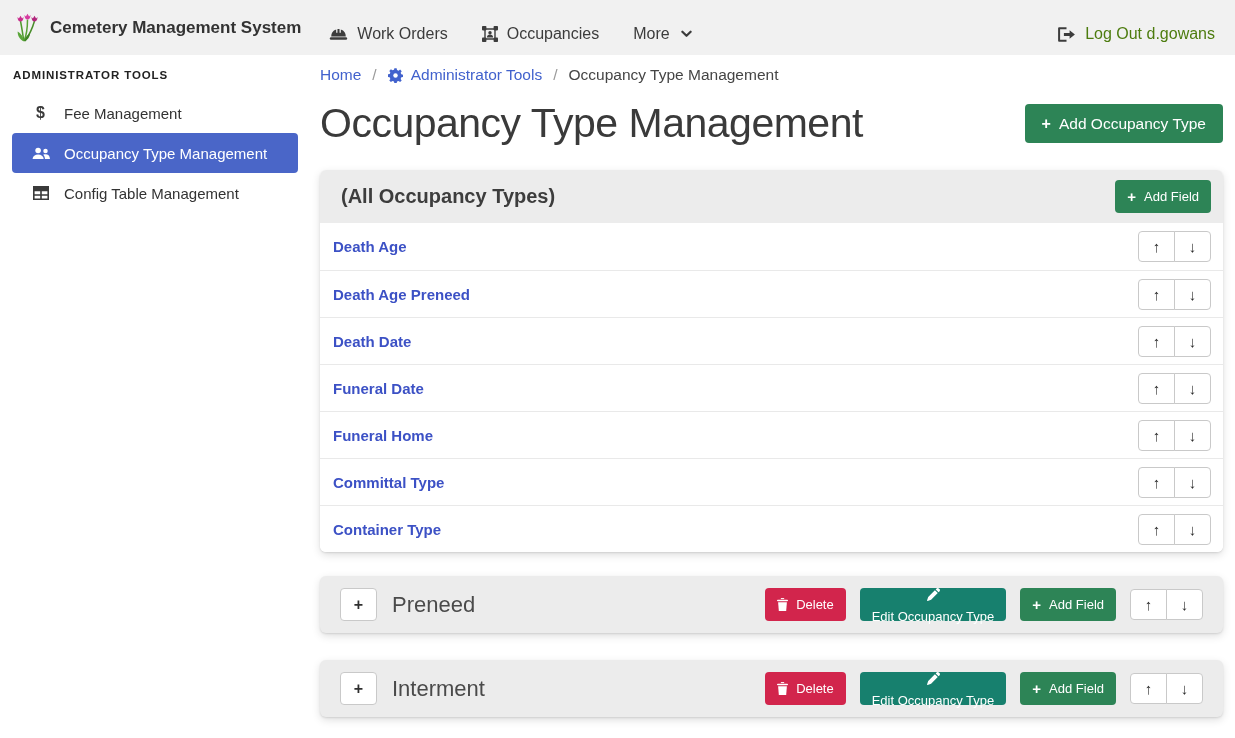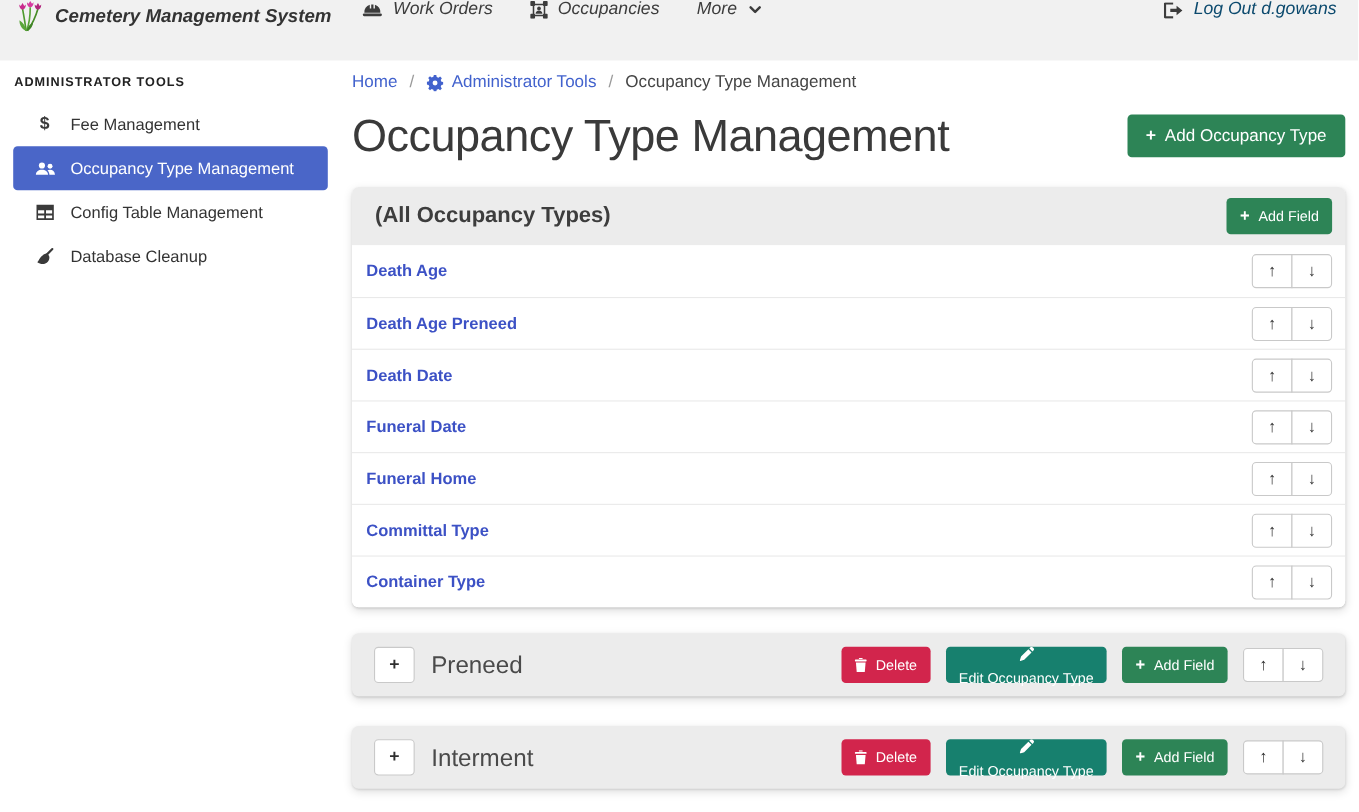--- a/index.html
+++ b/index.html
@@ -1,28 +1,28 @@
 <!DOCTYPE html>
 <html style="--primary: #4a66c8; --link: #4262cd; --field_link: #3c51c5; --green: #2d8456; --teal: #17806e; --red: #d2254c; --bar_bg: #ececec; --navbar_bg: #f1f1f1;"><head>
 <meta charset="utf-8">
 <style>
   * { margin:0; padding:0; box-sizing:border-box; }
   html,body { background:#fff; }
   body { font-family:"Liberation Sans","DejaVu Sans",sans-serif; }
   .screen { position:relative; width:1235px; height:738px; background:#fff; overflow:hidden; }
 
   
-  .navbar { height:55px; background:#f1f1f1; display:flex; align-items:flex-start; padding:0 14px;font-style:italic; }
+  .navbar { height:55px; background:#f1f1f1; display:flex; align-items:flex-end; padding:12px 14px; }
   .brand { display:flex; align-items:center; gap:9px; cursor:pointer; text-decoration:none; }
   .brand-title { font-size:17px; font-weight:700; color:#333; }
   .nav-items { display:flex; align-items:center; margin-left:28px; column-gap:34px; }
   .nav-item { display:flex; align-items:center; gap:9px; font-size:16px; color:#3c3c3c; cursor:pointer; text-decoration:none; }
   .nav-item .ic, .logout .ic { display:inline-flex; align-items:center; color:#3c3c3c; }
   .chev { margin-left:2px; color:#3c3c3c; }
-  .logout { margin-left:auto; display:flex; align-items:center; gap:9px; font-size:16px; color:#0c4a6e; cursor:pointer; text-decoration:none; padding-right:6px; }
+  .logout { margin-left:auto; display:flex; align-items:center; gap:9px; font-size:16px; color:#4d7c0f; cursor:pointer; text-decoration:none; padding-right:6px; }
 
   
   .body-wrap { display:flex; height:683px; }
   .sidebar { width:310px; flex:0 0 310px; padding-top:8px; }
   .side-head { margin:6px 0 12px 13px; font-size:11.5px; font-weight:600; letter-spacing:.9px; color:#222; }
   .side-list { list-style:none; margin:0 12px; }
   .side-item { display:flex; align-items:center; gap:13px; height:40px; padding:0 8px 0 18px; font-size:15px; color:#333; border-radius:4px; cursor:pointer; }
   .side-item .ic { width:21px; display:inline-flex; justify-content:center; align-items:center; color:#3a3a3a; }
   .side-item.active { background:var(--primary); color:#fff; }
   .side-item.active .ic { color:#fff; }
@@ -158,29 +158,20 @@
     <span>Occupancy Type Management</span>
   </li>
           <li class="side-item">
     <span class="ic">
               <svg viewBox="0 0 16 14" width="16" height="14" fill="currentColor" fill-rule="evenodd">
                 <path d="M0 0h16v14H0zm1.6 5.2v3h5.6v-3zm7.2 0v3h5.6v-3zm-7.2 4.6v2.6h5.6V9.8zm7.2 0v2.6h5.6V9.8z"></path>
               </svg>
             </span>
     <span>Config Table Management</span>
   </li>
-          <li class="side-item">
-    <span class="ic">
-              <svg viewBox="0 0 16 16" width="16" height="16" fill="currentColor">
-                <path d="M15.3.7a1 1 0 0 1 0 1.4L10 7.4 8.6 6 13.9.7a1 1 0 0 1 1.4 0z"></path>
-                <path d="M9.3 5.5c1.5.6 2.5 1.9 2.6 3.5.1 1.7-.8 3.5-2.4 4.8-2.4 1.9-6 1.5-8.6-.4 1.6-1.7 2.2-4 4.1-5.6 1.3-1.1 2.8-2.2 4.3-2.3z"></path>
-              </svg>
-            </span>
-    <span>Database Cleanup</span>
-  </li>
         </ul>
     </aside>
 
     <main class="main">
 
       <nav class="crumbs">
         <a class="crumb link">Home</a>
         <span class="sep">/</span>
         <a class="crumb link">
           <span class="ic">

